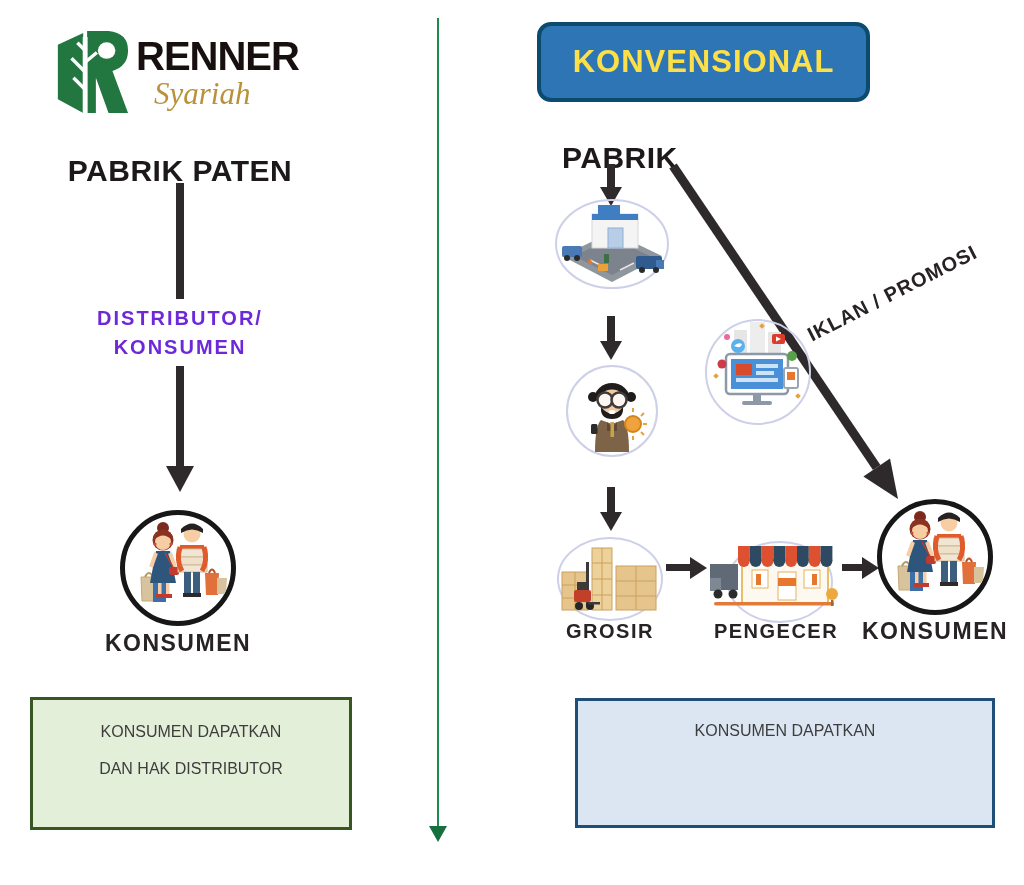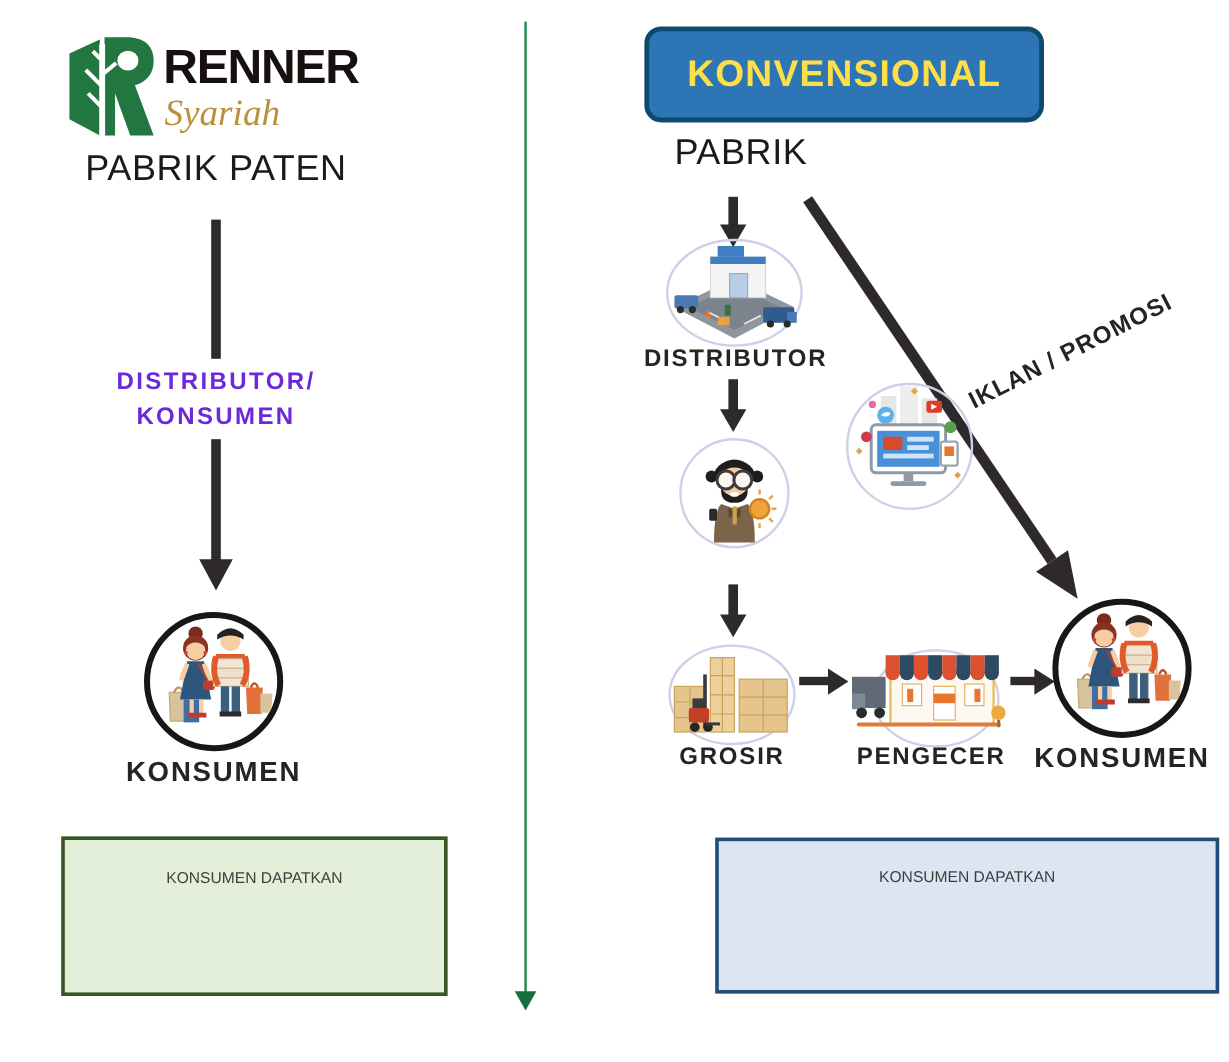--- a/index.html
+++ b/index.html
@@ -3,31 +3,31 @@
 <meta charset="utf-8">
 <style>
   html,body{margin:0;padding:0;background:#fff;}
   .stage{position:relative;width:1024px;height:885px;background:#ffffff;overflow:hidden;
          font-family:"Liberation Sans",sans-serif;border-radius:30px;}
   .abs{position:absolute;}
 
   
   .brand-name{font-size:40px;font-weight:bold;letter-spacing:-1px;color:#17100f;line-height:1;}
   .brand-sub{font-family:"Liberation Serif",serif;font-style:italic;font-size:31px;
-             color:#b8913a;line-height:1;margin-top:2px;margin-left:1px;}
-  .big-title{font-size:30px;font-weight:normal;letter-spacing:.5px;color:#1d1819;}
+             color:#b8913a;line-height:1;margin-top:2px;margin-left:18px;}
+  .big-title{font-size:30px;font-weight:bold;letter-spacing:.5px;color:#1d1819;margin-top:30px;}
   .banner{background:#2e75b6;border:4px solid #0c4a6e;border-radius:14px;color:#fde047;
           font-size:31px;font-weight:bold;letter-spacing:1px;text-align:center;line-height:72px;}
   .flow-label{font-size:20px;font-weight:bold;letter-spacing:1.5px;color:#272223;text-align:center;}
   .consumer-label{font-size:23px;font-weight:bold;letter-spacing:1.5px;color:#272223;text-align:center;}
   .flow-note{font-size:20px;font-weight:bold;letter-spacing:2px;color:#6d28d9;
              text-align:center;line-height:29px;}
   .promo-note{font-size:20px;font-weight:bold;letter-spacing:1px;color:#272223;text-align:center;
               transform:rotate(-27deg);}
-  .result-box{text-align:center;font-size:13px;color:#3d3d3d;line-height:37px;box-sizing:border-box;margin-left:21px;}
+  .result-box{text-align:center;font-size:16px;color:#3d3d3d;line-height:37px;box-sizing:border-box;}
   .result-box.green{background:#e4efda;border:3px solid #375623;padding-top:13px;}
   .result-box.blue{background:#dce6f2;border:3px solid #1f4e79;padding-top:11px;}
 
   
   .shaft-v{width:8px;background:#2e2a2b;}
   .shaft-h{height:7px;background:#2e2a2b;}
   .ah-down-big{width:0;height:0;border-left:14px solid transparent;border-right:14px solid transparent;
                border-top:26px solid #2e2a2b;}
   .ah-down{width:0;height:0;border-left:11px solid transparent;border-right:11px solid transparent;
            border-top:19px solid #2e2a2b;}
@@ -113,20 +113,21 @@
 
   <div class="abs person-circle" style="left:120px;top:510px;">
     <svg viewBox="0 0 106 106">
         <use href="#sym-konsumen"></use>
       </svg>
   </div>
   <div class="abs consumer-label" style="left:78px;top:630px;width:200px;">KONSUMEN</div>
 
   <div class="abs result-box green" style="left:30px;top:697px;width:322px;height:133px;">
     <div>KONSUMEN DAPATKAN</div>
+    <div>DAN HAK DISTRIBUTOR</div>
   </div>
 
   <div class="abs divider" style="left:437px;top:18px;height:810px;"></div>
   <div class="abs ah-down-green" style="left:429px;top:826px;"></div>
 
   <div class="abs banner" style="left:537px;top:22px;width:325px;height:72px;">KONVENSIONAL</div>
 
   <div class="abs big-title" style="left:562px;top:111px;width:220px;">PABRIK</div>
 
   <div class="abs shaft-v" style="left:607px;top:164px;height:24px;"></div>
@@ -145,21 +146,20 @@
     <circle cx="17" cy="60" r="3" fill="#2b2b2b"></circle>
       <circle cx="27" cy="60" r="3" fill="#2b2b2b"></circle>
     <rect x="86" y="58" width="26" height="13" rx="2" fill="#2f5b8f"></rect>
     <rect x="106" y="62" width="8" height="9" fill="#4a7ab5"></rect>
     <circle cx="92" cy="72" r="3" fill="#2b2b2b"></circle>
       <circle cx="106" cy="72" r="3" fill="#2b2b2b"></circle>
     <rect x="48" y="66" width="10" height="7" fill="#e8a13c"></rect>
     <polygon points="40,60 43,66 37,66" fill="#e8772e"></polygon>
     <rect x="54" y="56" width="5" height="9" fill="#3c6e48"></rect>
   </svg>
-  <div class="abs flow-label" style="left:513px;top:288px;width:200px;">DISTRIBUTOR</div>
 
   <div class="abs shaft-v" style="left:607px;top:316px;height:26px;"></div>
   <div class="abs ah-down" style="left:600px;top:341px;"></div>
 
   <svg class="abs" style="left:565px;top:364px;" width="94" height="94" viewBox="0 0 94 94">
     <circle cx="47" cy="47" r="45" fill="#fff" stroke="#cdd0e8" stroke-width="2"></circle>
     <path d="M29,36 a18,17 0 1 1 36,0 z" fill="#211c1c"></path>
     <circle cx="28" cy="33" r="5" fill="#211c1c"></circle>
       <circle cx="66" cy="33" r="5" fill="#211c1c"></circle>
     <ellipse cx="47" cy="37" rx="13" ry="11.5" fill="#f3c9a2"></ellipse>

